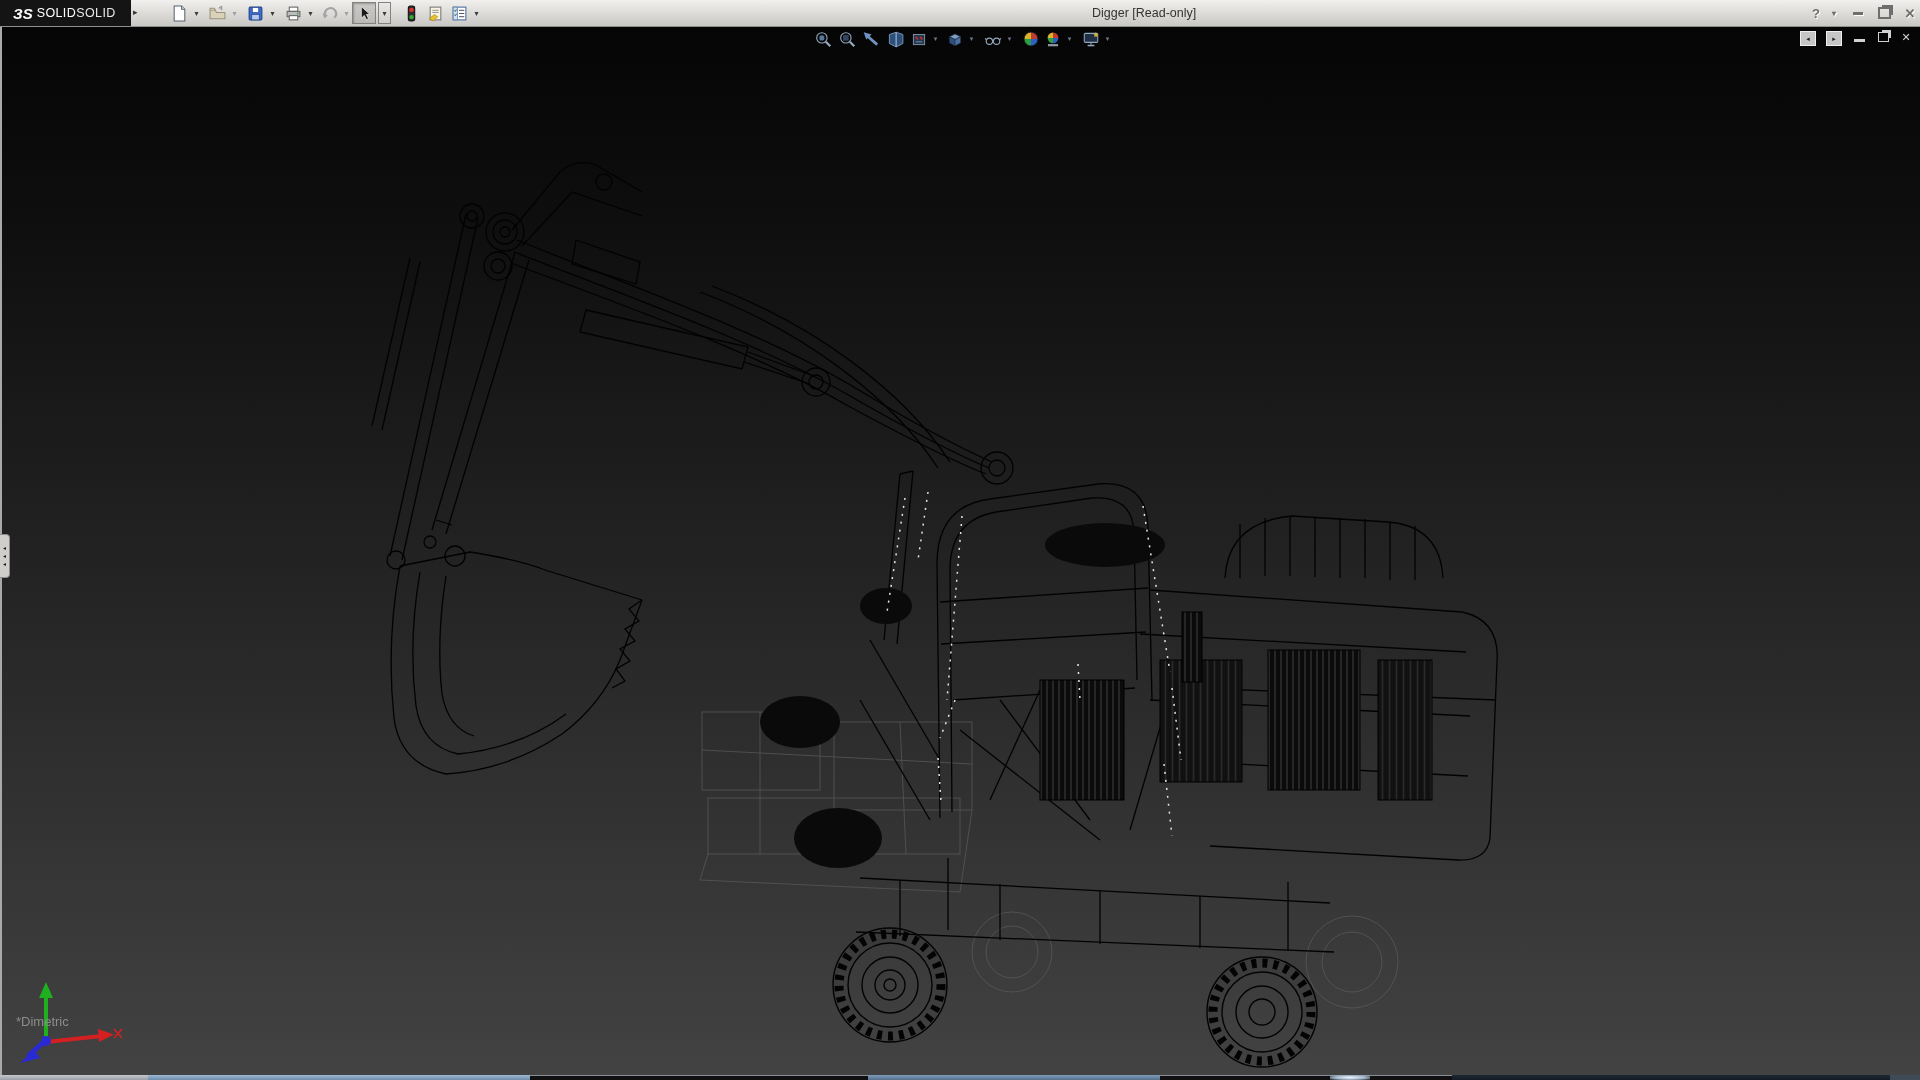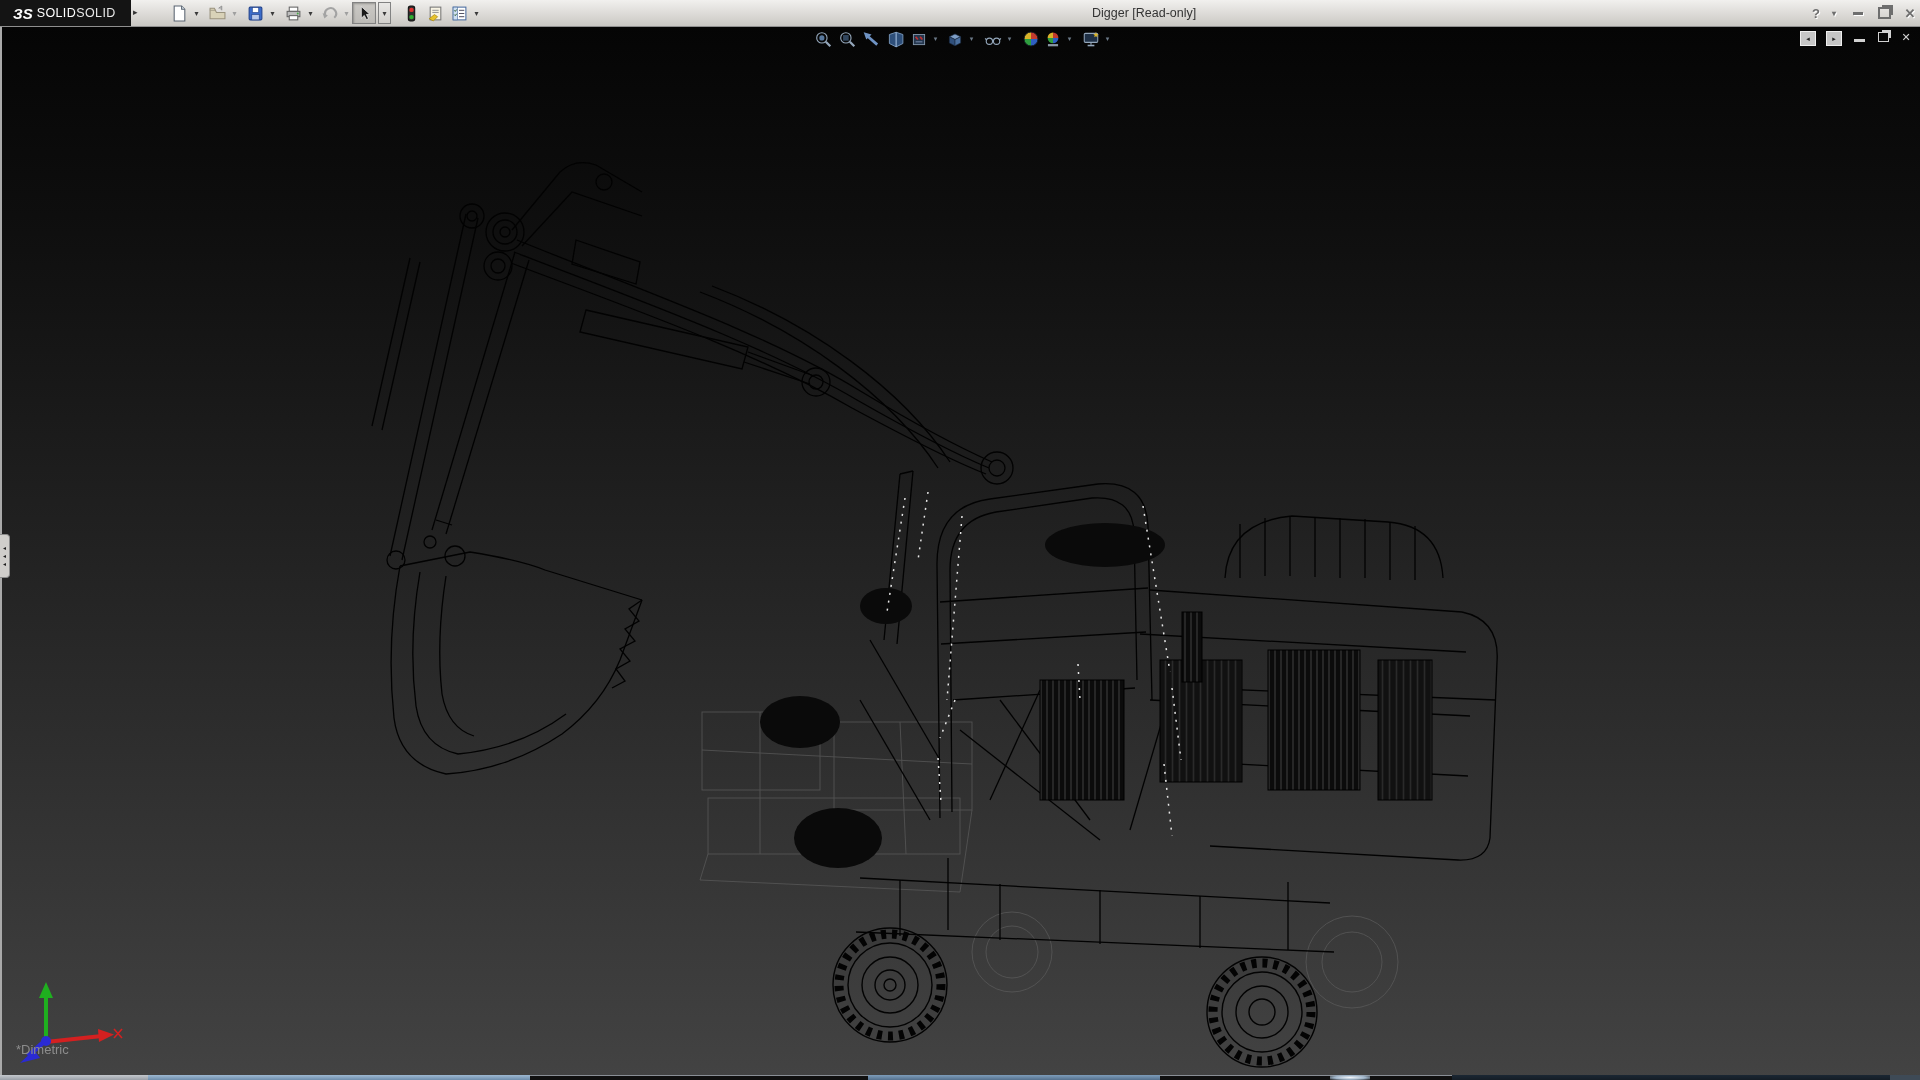--- a/index.html
+++ b/index.html
@@ -57,21 +57,21 @@
   
   .left-edge{position:absolute;left:0;top:0;width:2px;height:1054px;background:#a9a9a9;}
   .left-handle{position:absolute;left:0;top:508px;width:10px;height:44px;
     background:#d0cecb;border:1px solid #8b8b8b;border-left:none;
     border-radius:0 4px 4px 0;display:flex;flex-direction:column;
     align-items:center;justify-content:center;gap:2px;box-sizing:border-box;}
   .left-handle span{font-size:6px;line-height:6px;color:#222;}
 
   
   .triad{position:absolute;left:14px;top:952px;}
-  .orient-label{position:absolute;left:16px;top:1016px;font-size:13px;color:#8c8c8c;text-align:right;}
+  .orient-label{position:absolute;left:16px;top:988px;font-size:13px;color:#8c8c8c;text-align:right;}
   .seg{position:absolute;top:0;height:5px;}
 </style>
 </head>
 <body>
 
 <div class="titlebar">
   <div class="brand">
     <span class="mark">ЗS</span>
     <span class="bold">SOLID</span>
     <span class="light">SOLID</span>

